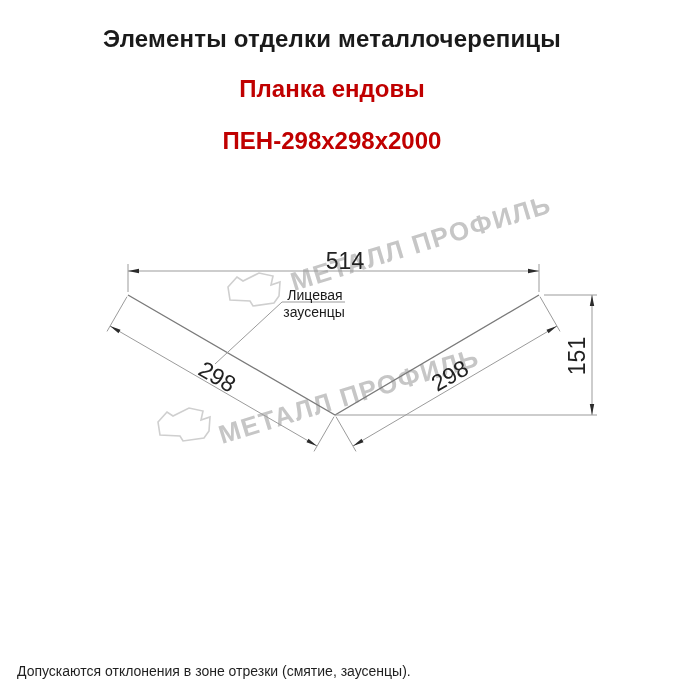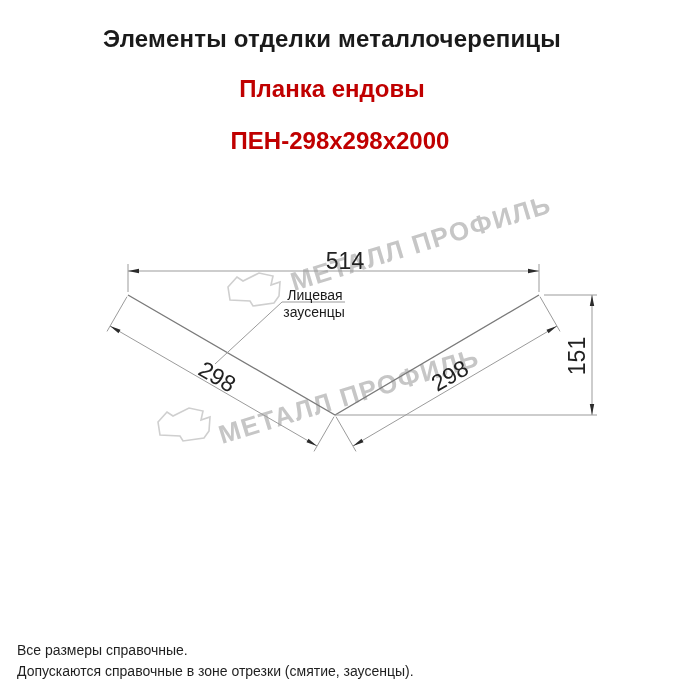--- a/index.html
+++ b/index.html
@@ -6,21 +6,21 @@
   #page{
     position:relative;width:700px;height:700px;background:#ffffff;overflow:hidden;
     font-family:"Liberation Sans","DejaVu Sans",sans-serif;
   }
   .abs{position:absolute;}
   .center-text{left:0;width:664px;text-align:center;}
   .title{top:25px;font-size:24px;font-weight:bold;color:#1a1a1a;letter-spacing:0.2px;}
   .subtitle{font-size:24px;font-weight:bold;color:#c00000;}
   .sub1{top:75px;}
   .sub2{top:100px;}
-  .code{top:127px;font-size:24px;font-weight:bold;color:#c00000;padding-left:8px;}
+  .code{top:127px;font-size:24px;font-weight:bold;color:#c00000;}
   .wm{
     z-index:1;font-size:26px;font-weight:bold;color:#c6c6c6;letter-spacing:1.5px;
     transform-origin:0 0;white-space:nowrap;
   }
   .wm-upper{left:287px;top:268px;transform:rotate(-17deg);}
   .wm-lower{left:215px;top:421px;transform:rotate(-17deg);}
   #drawing-svg{position:absolute;left:0;top:0;z-index:2;}
   .dim-text{z-index:3;font-size:23px;color:#222222;white-space:nowrap;}
   .dim-514{left:345px;top:248px;transform:translateX(-50%);}
   .dim-298-left{left:217px;top:377px;transform:translate(-50%,-50%) rotate(30deg);}
@@ -92,16 +92,15 @@
   </svg>
 
   <div class="abs dim-text dim-514">514</div>
   <div class="abs dim-text dim-298-left">298</div>
   <div class="abs dim-text dim-298-right">298</div>
   <div class="abs dim-text dim-151">151</div>
 
   <div class="abs face-label face1">Лицевая</div>
   <div class="abs face-label face2">заусенцы</div>
 
-  <div class="abs footer-note fn1">Все размеры справочные.</div>
-  <div class="abs footer-note fn2">Допускаются справочные в зоне отрезки (смятие, заусенцы).</div>
+  <div class="abs footer-note fn2">Допускаются отклонения в зоне отрезки (смятие, заусенцы).</div>
 
 </div>
 
 </body></html>

